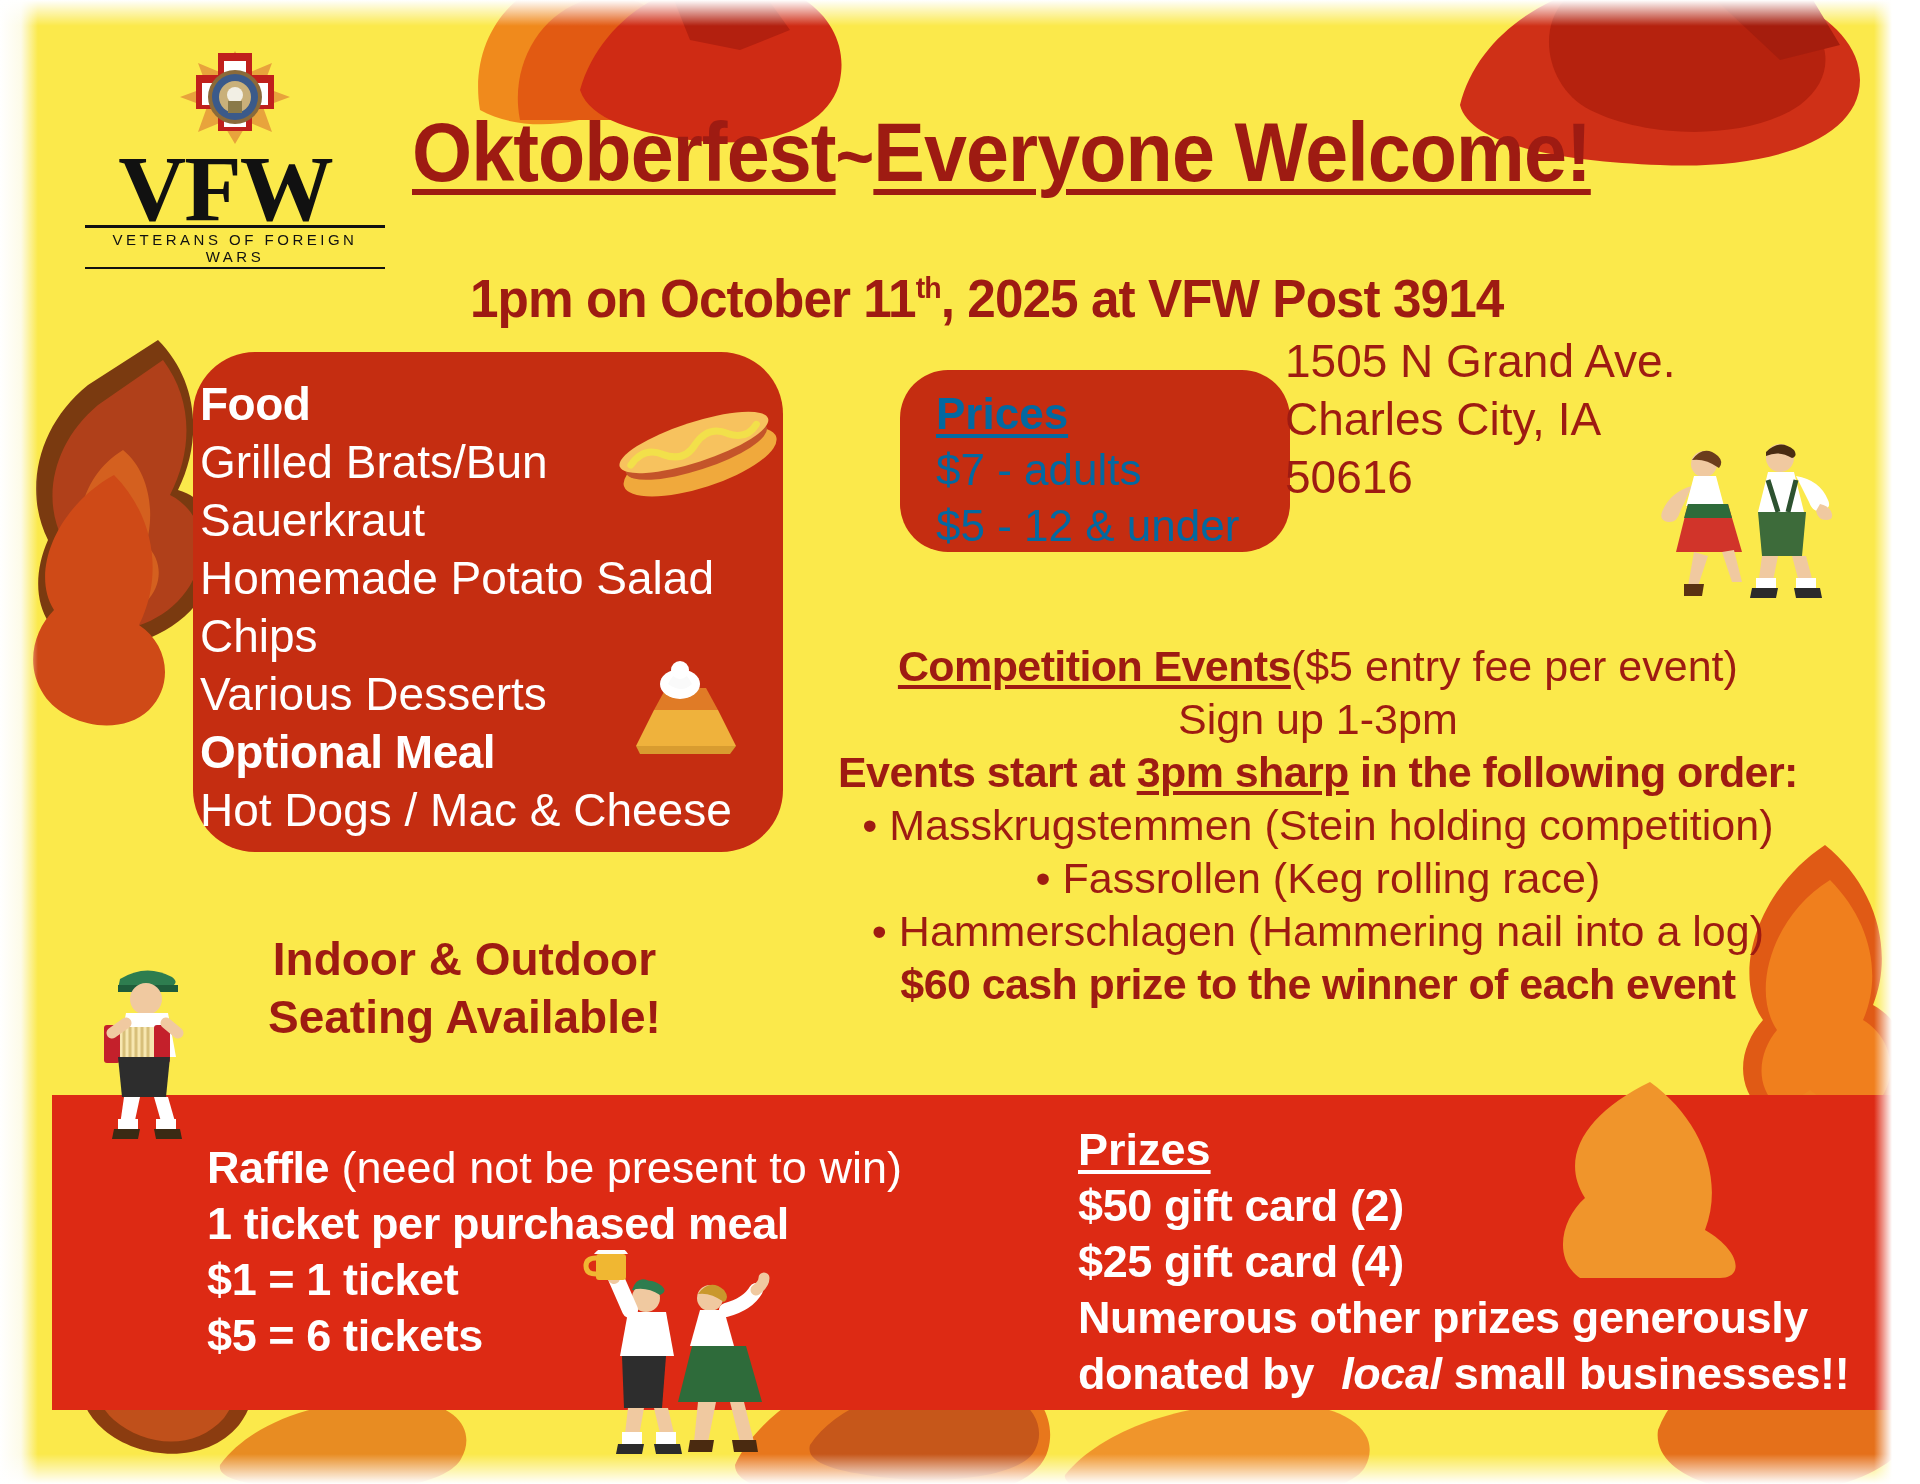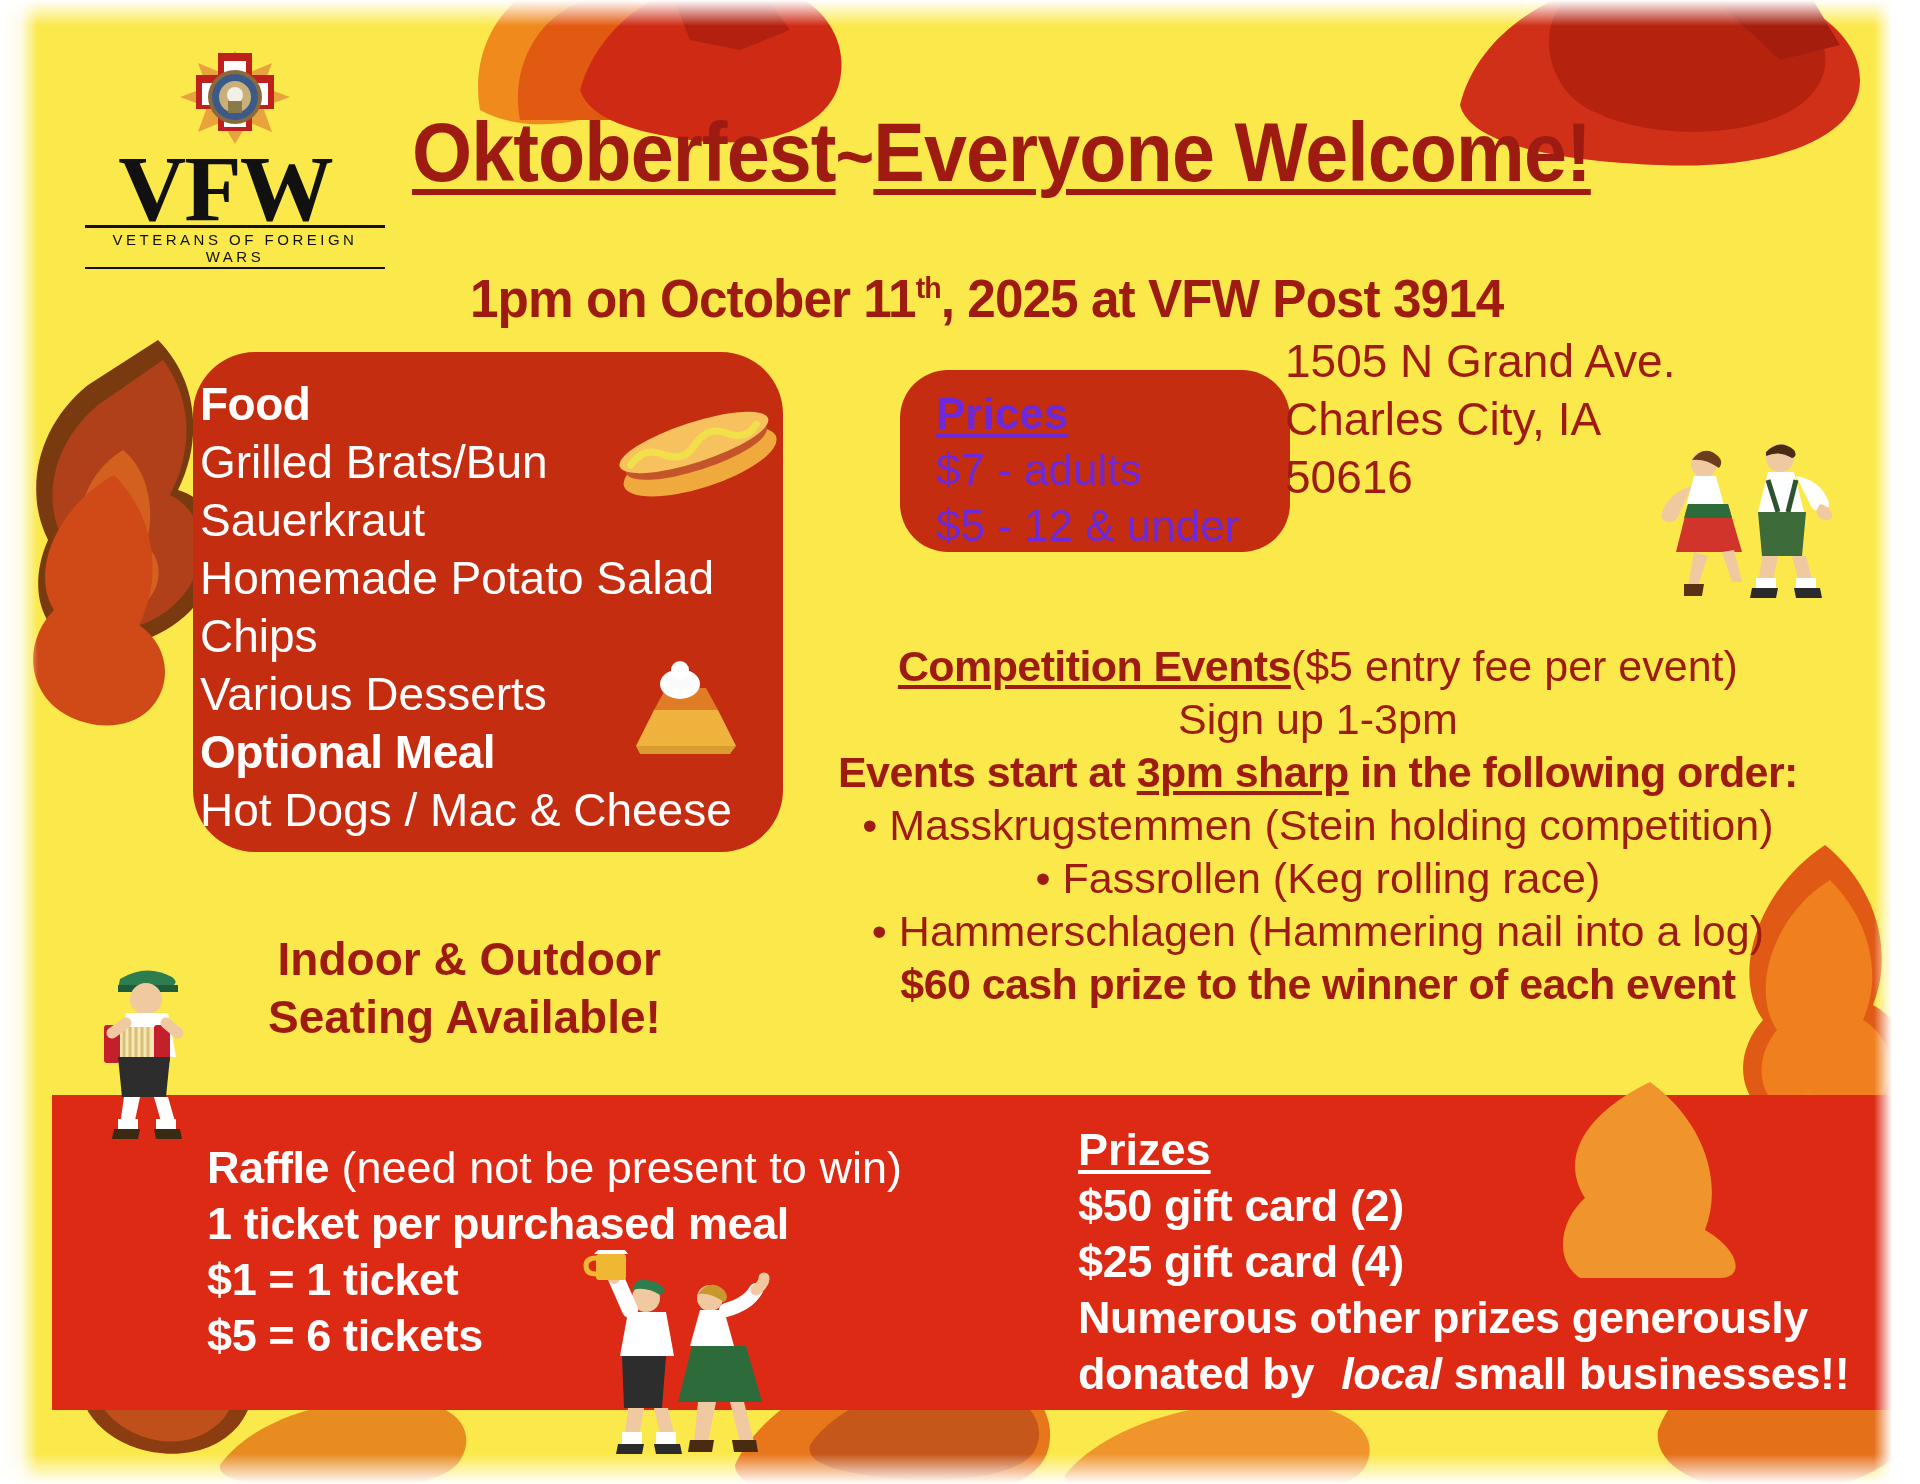--- a/index.html
+++ b/index.html
@@ -67,39 +67,39 @@
   #food-list .hdr{font-weight:bold;text-decoration-thickness:4px;text-underline-offset:5px;letter-spacing:-.5px;}
   #food-list .row{white-space:nowrap;}
 
   
   #prices-box{
     position:absolute;left:900px;top:370px;width:390px;height:182px;
     background:#c52d11;border-radius:48px;z-index:10;
   }
   #prices-text{
     position:absolute;left:936px;top:386px;z-index:15;
-    color:#6d28d9;font-size:44px;line-height:56px;white-space:nowrap;
+    color:#0369a1;font-size:44px;line-height:56px;white-space:nowrap;
   }
   #prices-text .hdr{font-weight:bold;text-decoration:underline;text-decoration-thickness:4px;text-underline-offset:5px;}
 
   
   #comp{
     position:absolute;left:838px;top:640px;z-index:20;
     color:#9e1b12;font-size:43px;line-height:53px;white-space:nowrap;text-align:center;
   }
   #comp .bold{font-weight:bold;letter-spacing:-.6px;}
   #comp .u{text-decoration:underline;text-decoration-thickness:4px;text-underline-offset:4px;}
   #comp .reg{font-weight:normal;}
   #comp .bullet-row{font-weight:normal;}
 
   
   #seating{
     position:absolute;left:268px;top:930px;z-index:20;
     color:#9e1b12;font-size:46px;line-height:58px;font-weight:bold;
-    text-align:right;white-space:nowrap;
+    text-align:center;white-space:nowrap;
   }
 
   
   #banner{
     position:absolute;left:52px;top:1095px;width:1868px;height:315px;
     background:#dd2a14;z-index:5;
   }
   #raffle{
     position:absolute;left:207px;top:1140px;z-index:16;
     color:#ffffff;font-size:45px;line-height:56px;white-space:nowrap;

